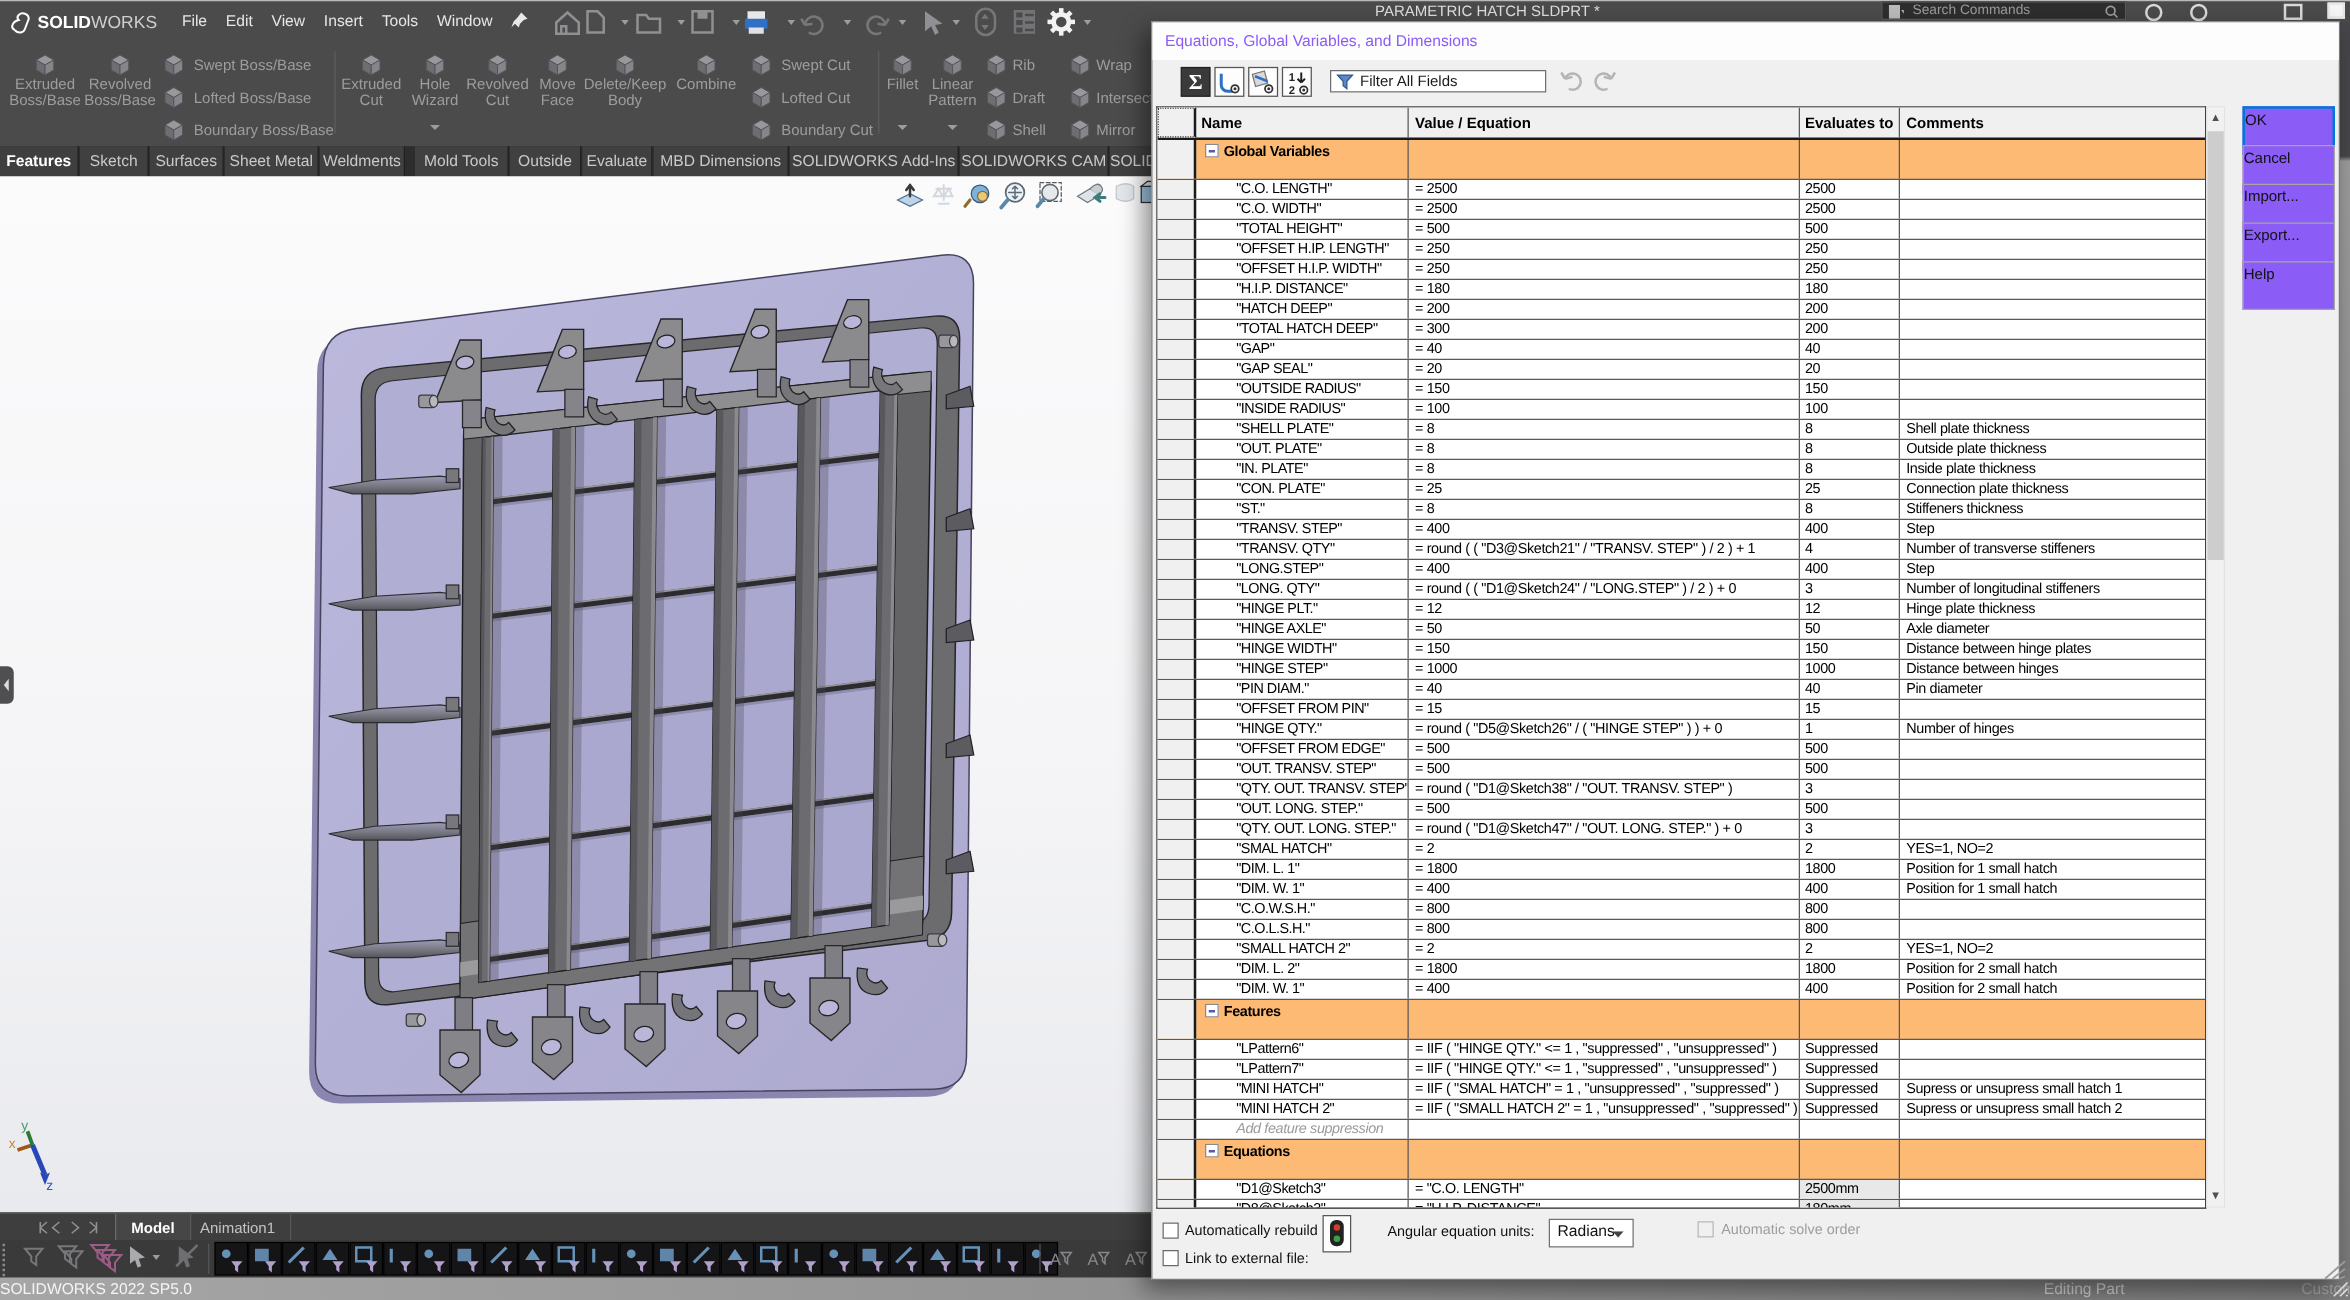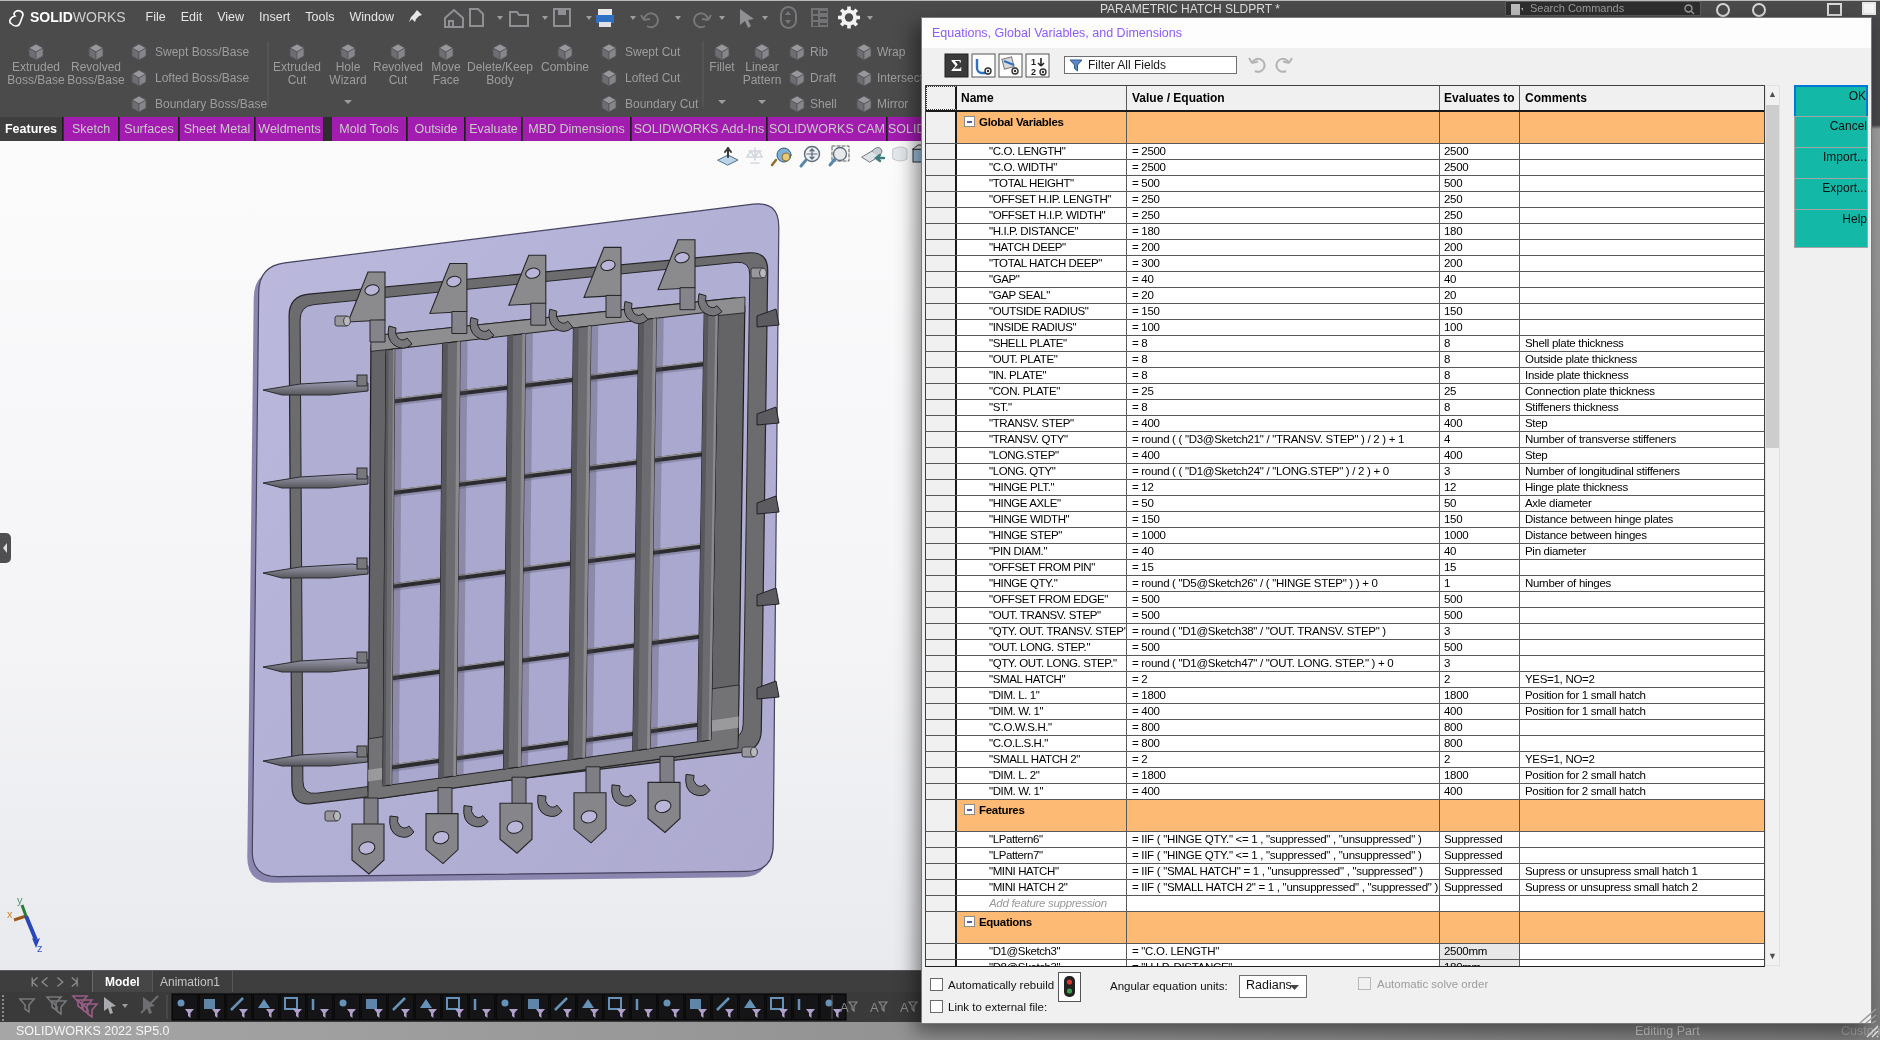--- a/index.html
+++ b/index.html
@@ -5,21 +5,21 @@
 html,body{width:1880px;height:1040px;overflow:hidden;font-family:"Liberation Sans",sans-serif;background:#4b4b4b}
 #page{position:absolute;left:0;top:0;width:1880px;height:1040px}
 .abs{position:absolute}
 
 #titlebar{left:0;top:0;width:1880px;height:35px;background:#4b4b4b;border-top:1px solid #b9b9b9}
 #menus{left:138px;top:0;height:35px;color:#e6e6e6;font-size:12.5px;line-height:35px}
 #menus span{margin:0 7.5px}
 #logo{left:8px;top:7px}
 #ribbon{left:0;top:35px;width:1880px;height:82px;background:#4b4b4b}
 #tabstrip{left:0;top:117px;width:1880px;height:24px;background:#2d2d2d}
-.tab{position:absolute;top:0;height:24px;line-height:24px;text-align:center;color:#c9c9c9;font-size:12.5px;border-right:1px solid #1f1f1f;background:#a21caf}
+.tab{position:absolute;top:0;height:24px;line-height:24px;text-align:center;color:#c9c9c9;font-size:12.5px;border-right:1px solid #1f1f1f;background:#404040}
 .tab.active{background:#3f3f3f;color:#fff;font-weight:bold}
 
 #viewport{left:0;top:141px;width:1880px;height:829px;background:linear-gradient(180deg,#fbfbfc 0%,#f5f5f7 55%,#e9eaee 100%)}
 
 #modelbar{left:0;top:970px;width:1880px;height:22px;background:#3e3e3e;border-top:1px solid #5a5a5a}
 .mtab{position:absolute;top:0;height:22px;line-height:22px;padding:0 12px;font-size:12px;color:#c4c4c4;border-right:1px solid #585858}
 .mtab.active{background:#464646;color:#fff;border-left:1px solid #6a6a6a;font-weight:bold}
 #bottombar{left:0;top:992px;width:1880px;height:30px;background:#3a3a3a}
 #statusbar{left:0;top:1022px;width:1880px;height:18px;background:linear-gradient(90deg,#a6a6a6,#7e7e7e);color:#f4f4f4;font-size:12.5px;line-height:18px}
 
@@ -41,21 +41,21 @@
 .thead .c0{background:#f0f0f0;border:1px dotted #333;border-right:2px solid #1a1a1a}
 .band .c1{padding-left:7px}
 .minus{display:inline-block;width:11px;height:11px;border:1px solid #8a8a8a;background:#fff;vertical-align:-1px;margin-right:4px;position:relative}
 .minus:before{content:"";position:absolute;left:2px;top:4px;width:5px;height:1.5px;background:#5a5aa0}
 .addlbl{color:#9a9a9a;font-style:italic}
 .nm{letter-spacing:-0.4px}
 .gr{background:#e8e8e8}
 
 #vscroll{position:absolute;left:843px;top:67px;width:15px;height:881px;background:#f1f1f1;border:1px solid #e2e2e2}
 
-.btn{position:absolute;left:872px;width:74px;height:39px;background:#14b8a6;border:1px solid #a5a5a5;font-size:12px;text-align:right;line-height:19px;color:#111}
+.btn{position:absolute;left:872px;width:74px;height:39px;background:#8b5cf6;border:1px solid #a5a5a5;font-size:12px;text-align:left;line-height:19px;color:#111}
 .btn.ok{border:2px solid #0078d7}
 
 .chk{position:absolute;width:13px;height:13px;background:#fff;border:1px solid #6a6a6a}
 .chk.dis{background:#f0f0f0;border-color:#b8b8b8}
 .dlbl{position:absolute;font-size:11.5px;color:#111}
 .dlbl.dis{color:#9d9d9d}
 #combo{position:absolute;left:317px;top:957px;width:68px;height:23px;background:#fff;border:1px solid #707070;font-size:12.5px;padding:2px 0 0 6px;color:#111}
 
 </style></head>
 <body>
@@ -564,21 +564,21 @@
         <path d="M833 17 h9 l-3.5 4 v5 l-2.5-2 v-3 Z" fill="#b9a6d6" opacity="0.95"></path>
         <line x1="832" y1="3" x2="832" y2="27" stroke="#565659" stroke-width="1"></line>
         <text x="840" y="20" font-family="Liberation Sans" font-size="13" fill="#88888c">A</text>
         <path d="M849 10 h8 l-3 4 v5 l-2-2 v-3 Z" fill="none" stroke="#88888c" stroke-width="1.2"></path>
         <text x="870" y="20" font-family="Liberation Sans" font-size="13" fill="#88888c">A</text>
         <path d="M879 10 h8 l-3 4 v5 l-2-2 v-3 Z" fill="none" stroke="#88888c" stroke-width="1.2"></path>
         <text x="900" y="20" font-family="Liberation Sans" font-size="13" fill="#88888c">A</text>
         <path d="M909 10 h8 l-3 4 v5 l-2-2 v-3 Z" fill="none" stroke="#88888c" stroke-width="1.2"></path>
       </svg>
     </div>
-  <div class="abs" id="statusbar"><span style="margin-left:16px">SOLIDWORKS 2022 SP5.0</span><span style="position:absolute;left:1635px;color:#cfcfcf">Editing Part</span><span style="position:absolute;left:1841px;color:#a8a8a8">Custom</span><svg style="position:absolute;left:1866px;top:3px" width="13" height="13">
+  <div class="abs" id="statusbar"><span style="margin-left:0">SOLIDWORKS 2022 SP5.0</span><span style="position:absolute;left:1635px;color:#cfcfcf">Editing Part</span><span style="position:absolute;left:1841px;color:#a8a8a8">Custom</span><svg style="position:absolute;left:1866px;top:3px" width="13" height="13">
         <g stroke="#e8e8e8" stroke-width="1.4">
           <line x1="12" y1="1" x2="1" y2="12"></line>
           <line x1="12" y1="6" x2="6" y2="12"></line>
           <line x1="12" y1="11" x2="11" y2="12"></line>
         </g>
       </svg></div>
 
   <div class="abs" style="left:1872px;top:17px;width:8px;height:1007px;background:linear-gradient(180deg,#47474b 0px,#47474b 108px,#9c9c9c 112px,#8a8a8a 60%,#7a7a7a 100%)"></div>
   <div class="abs" id="dialog">
     <div style="position:absolute;left:0;top:0;width:100%;height:30px;background:#fdfdfd"></div>

